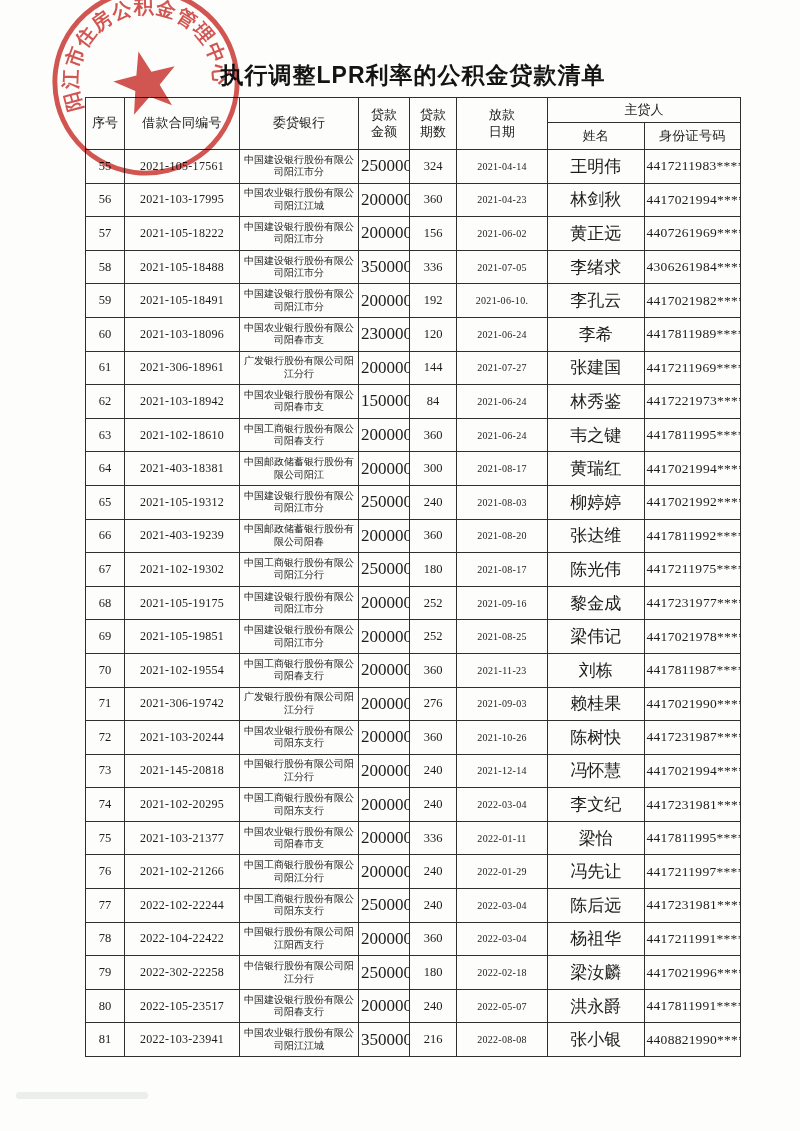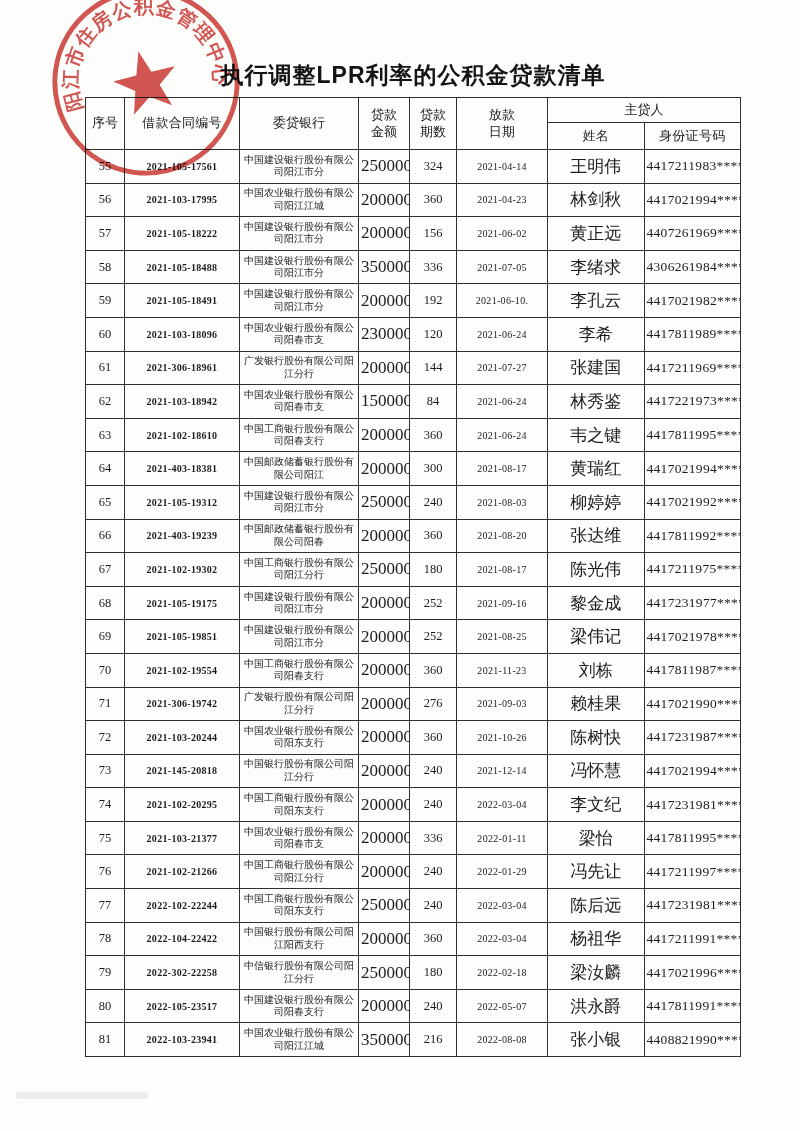--- a/index.html
+++ b/index.html
@@ -20,21 +20,21 @@
   }
   .loan-table th,.loan-table td{
     border:1px solid #2f2f2f;text-align:center;vertical-align:middle;
     padding:1px 2px;overflow:hidden;
   }
   .loan-table th{font-weight:normal;font-size:13px;line-height:1.3;}
   thead tr.h1{height:25px;}
   thead tr.h2{height:27px;}
   tbody tr{height:33.6px;margin-top:17px;}
   .c-seq{width:34px;font-size:12.5px;}
-  .c-contract{width:110px;font-size:10px;letter-spacing:.3px;font-weight:bold;}
+  .c-contract{width:110px;font-size:12px;letter-spacing:.3px;}
   .c-bank{width:114px;font-size:10px;line-height:1.25;}
   .c-amount{width:46px;font-size:17px;}
   .c-periods{width:42px;font-size:12.5px;}
   .c-date{width:86px;font-size:10px;letter-spacing:.3px;}
   .c-name{width:52px;font-size:17px;}
   .c-id{width:172px;font-size:13.5px;letter-spacing:.3px;}
   .two-line{display:inline-block;width:2.4em;line-height:1.35;text-align:center;}
   .stamp{
     position:absolute;left:48px;top:-16px;width:196px;height:196px;
     transform:rotate(-14deg);opacity:.82;mix-blend-mode:multiply;

